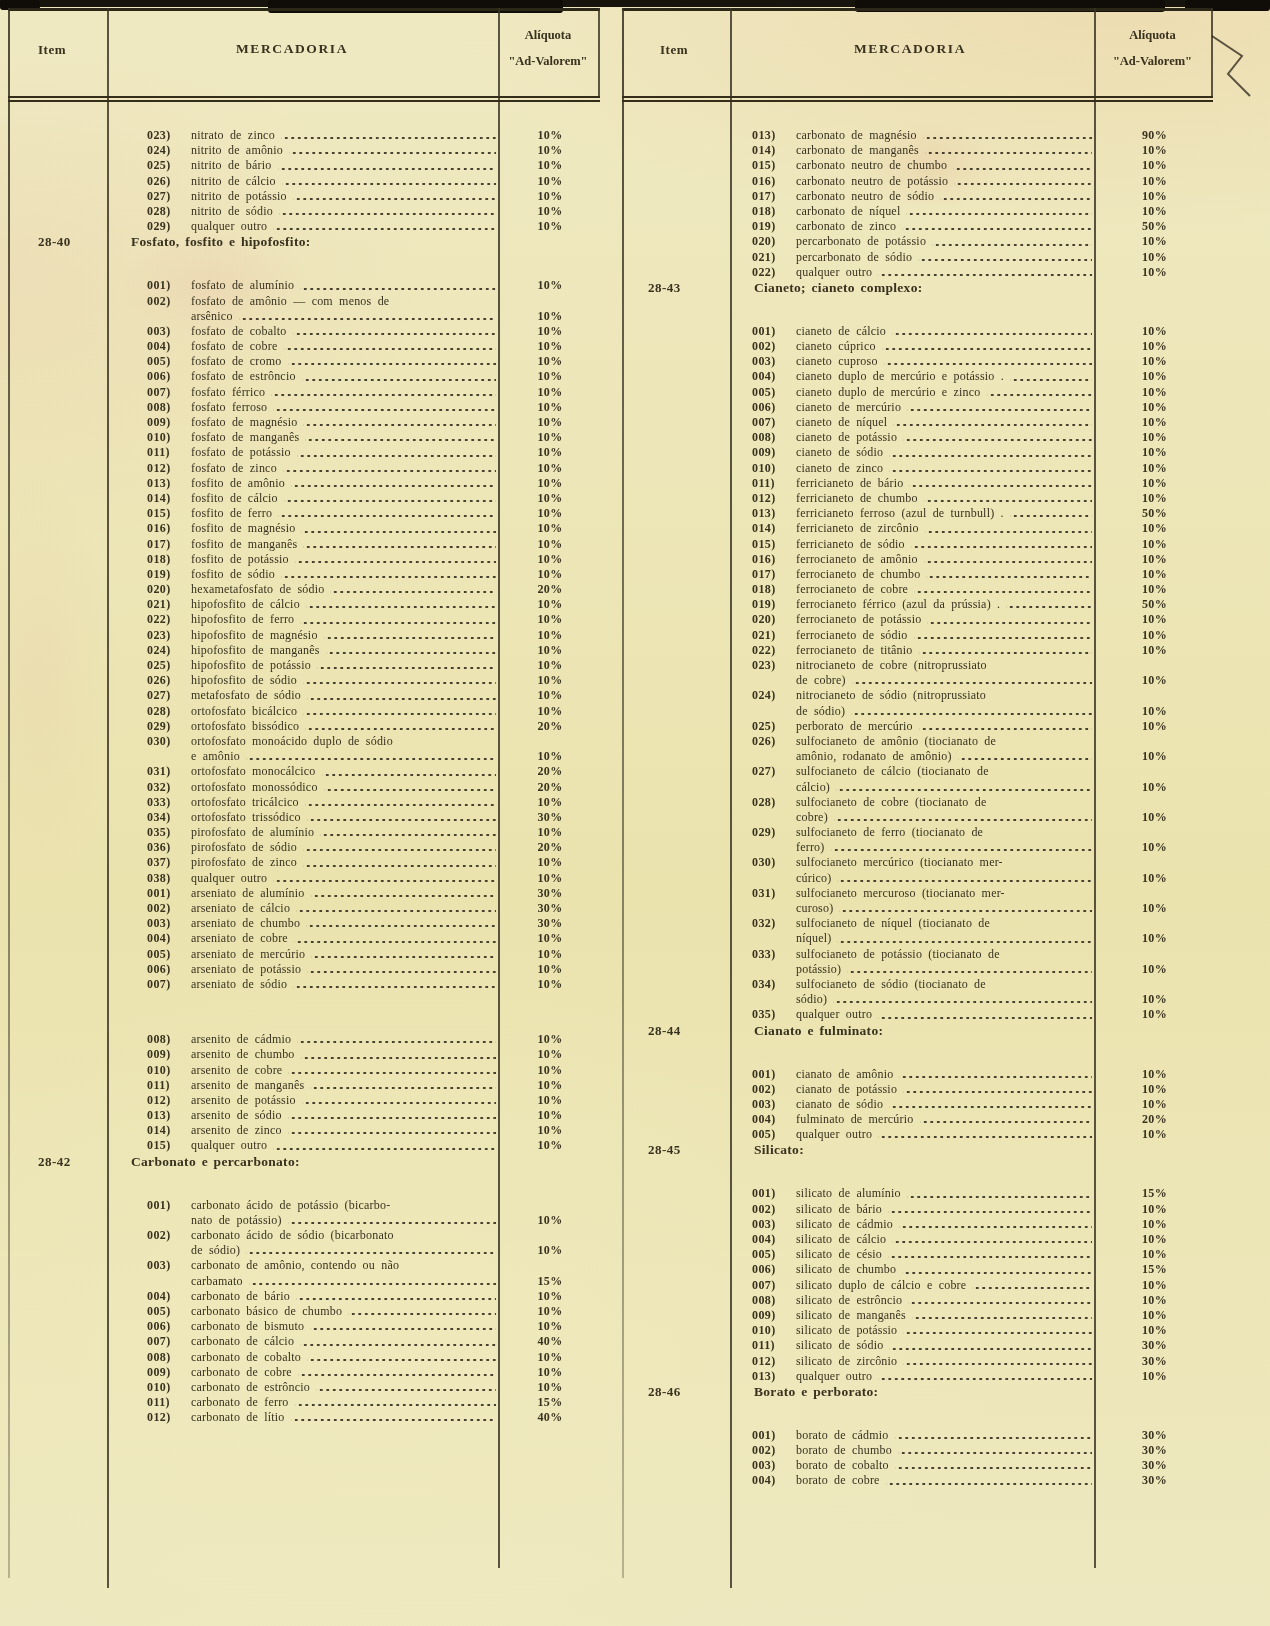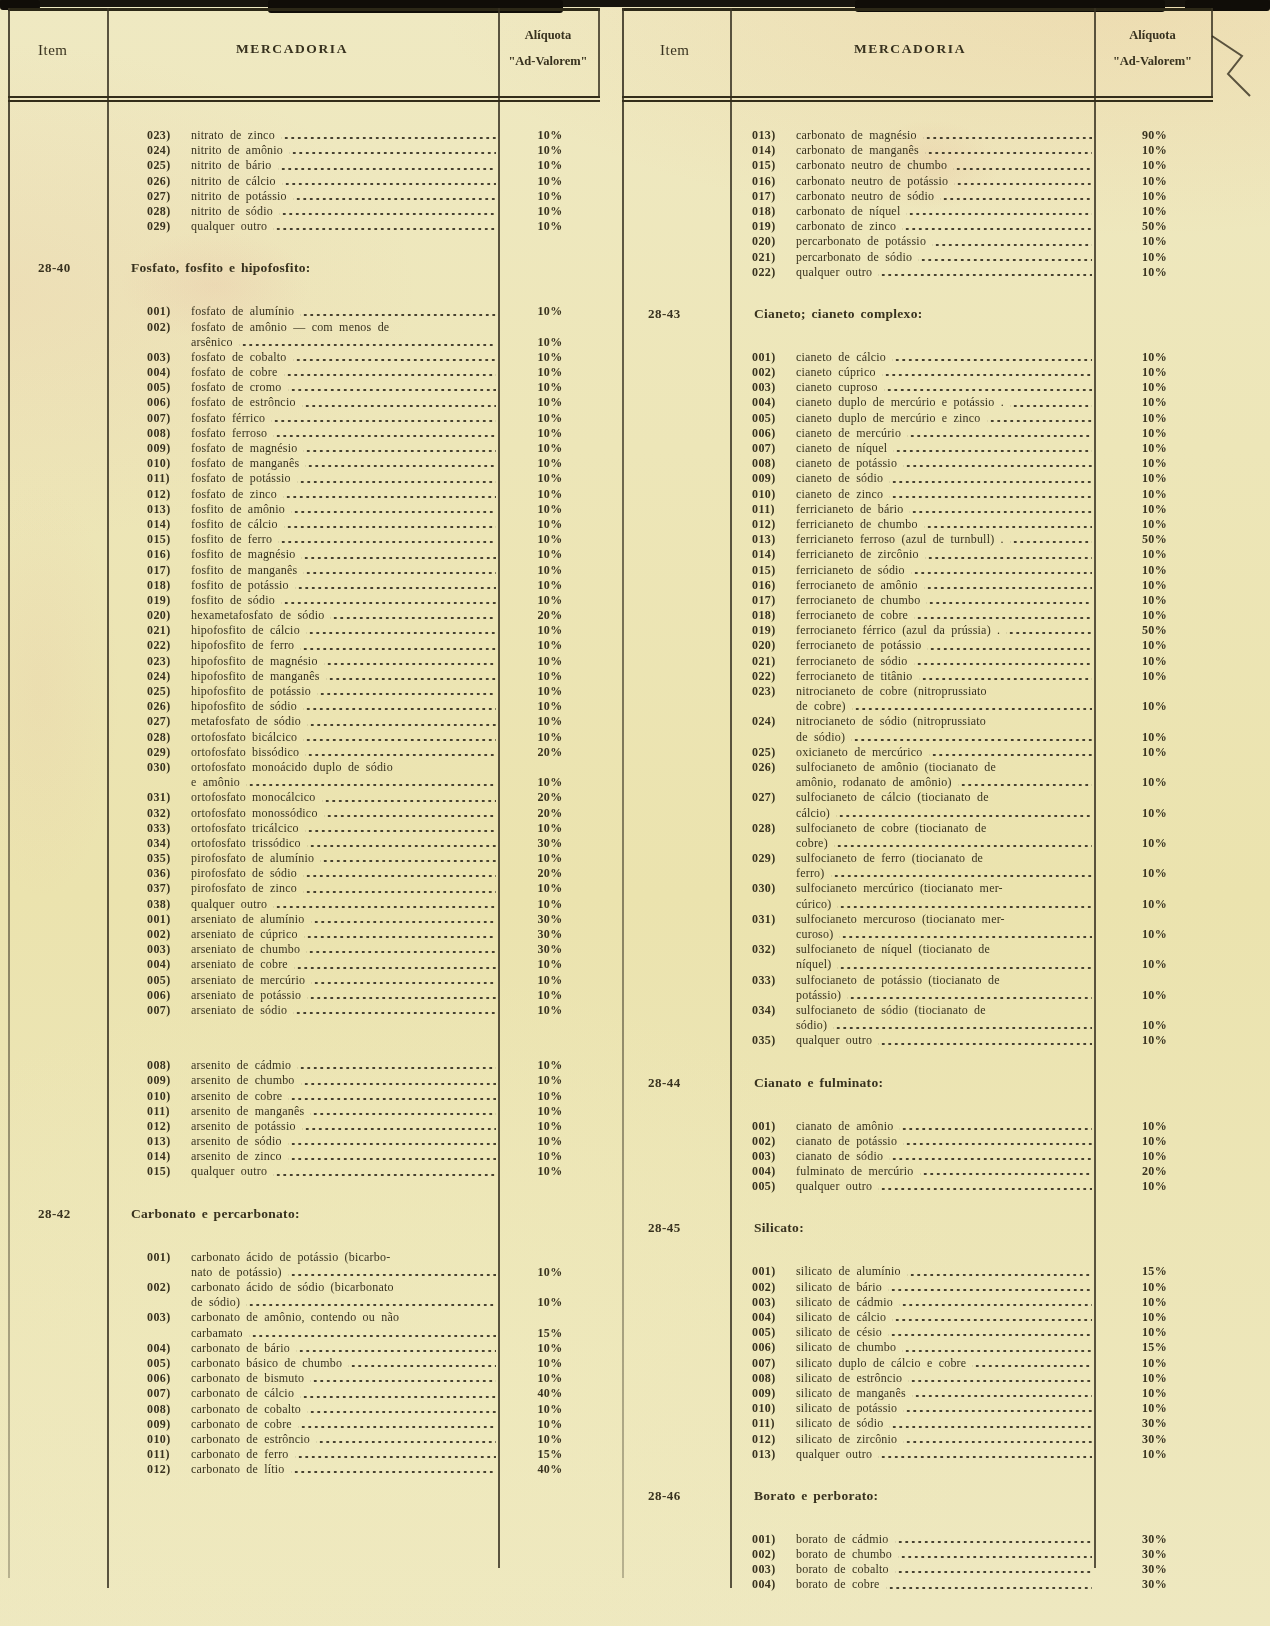--- a/index.html
+++ b/index.html
@@ -35,27 +35,27 @@
   
   .rule-top{position:absolute;left:0;top:0;width:100%;height:3px;background:#2c2817;}
   .vline{position:absolute;top:0;width:2px;background:rgba(56,50,34,.82);}
   .v-item{height:1580px;}
   .v-aliq{height:1560px;}
   .v-left-edge{left:0;height:1570px;background:linear-gradient(180deg,rgba(56,50,34,.85) 90px,rgba(56,50,34,.30));}
   .v-right-edge{height:88px;background:rgba(56,50,34,.8);}
 
   .thead{position:absolute;left:0;top:0;width:100%;height:88px;border-bottom:2px solid #332d1a;}
   .thead:after{content:"";position:absolute;left:0;bottom:-6px;width:100%;height:2px;background:#332d1a;}
-  .th-item{position:absolute;top:34px;font-size:15px;font-weight:400;letter-spacing:.5px;}
+  .th-item{position:absolute;top:34px;font-size:13px;font-weight:700;letter-spacing:.5px;}
   .th-merc{position:absolute;top:33px;font-size:13.5px;font-weight:700;letter-spacing:1.6px;text-align:right;}
   .th-aliq{position:absolute;top:14px;text-align:center;font-size:12.5px;font-weight:700;line-height:26px;}
 
   .tbody{position:absolute;left:0;top:96px;width:100%;padding-top:24px;box-sizing:border-box;}
 
-  .sec-head{display:flex;margin-top:26px;margin-bottom:28px;}
+  .sec-head{display:flex;margin-bottom:28px;}
   .sec-code{font-weight:700;font-size:13px;letter-spacing:.5px;}
   .sec-title{font-size:13.5px;letter-spacing:.3px;word-spacing:2px;font-weight:bold;}
 
   .group{margin-bottom:0;}
   .group + .group{margin-top:40px;}
 
   .row{}
   .line{display:flex;align-items:baseline;height:15.2px;line-height:15.2px;font-size:12px;}
   .code{flex:0 0 44px;font-weight:700;letter-spacing:.4px;}
   .itext{white-space:nowrap;letter-spacing:.2px;word-spacing:3px;}
@@ -494,21 +494,21 @@
               <div class="line">
                 <span class="code">001)</span>
                 <span class="itext">arseniato de alumínio</span>
                 <div class="leader"></div>
                 <span class="val">30%</span>
               </div>
             </div>
             <div class="row">
               <div class="line">
                 <span class="code">002)</span>
-                <span class="itext">arseniato de cúprico</span>
+                <span class="itext">arseniato de cálcio</span>
                 <div class="leader"></div>
                 <span class="val">30%</span>
               </div>
             </div>
             <div class="row">
               <div class="line">
                 <span class="code">003)</span>
                 <span class="itext">arseniato de chumbo</span>
                 <div class="leader"></div>
                 <span class="val">30%</span>
@@ -1034,21 +1034,21 @@
               <div class="line">
                 <span class="cont-pad"></span>
                 <span class="itext">de sódio)</span>
                 <div class="leader"></div>
                 <span class="val">10%</span>
               </div>
             </div>
             <div class="row">
               <div class="line">
                 <span class="code">025)</span>
-                <span class="itext">oxicianeto de mercúrico</span>
+                <span class="itext">perborato de mercúrio</span>
                 <div class="leader"></div>
                 <span class="val">10%</span>
               </div>
             </div>
             <div class="row">
               <div class="line">
                 <span class="code">026)</span>
                 <span class="itext">sulfocianeto de amônio (tiocianato de</span>
               </div>
               <div class="line">

